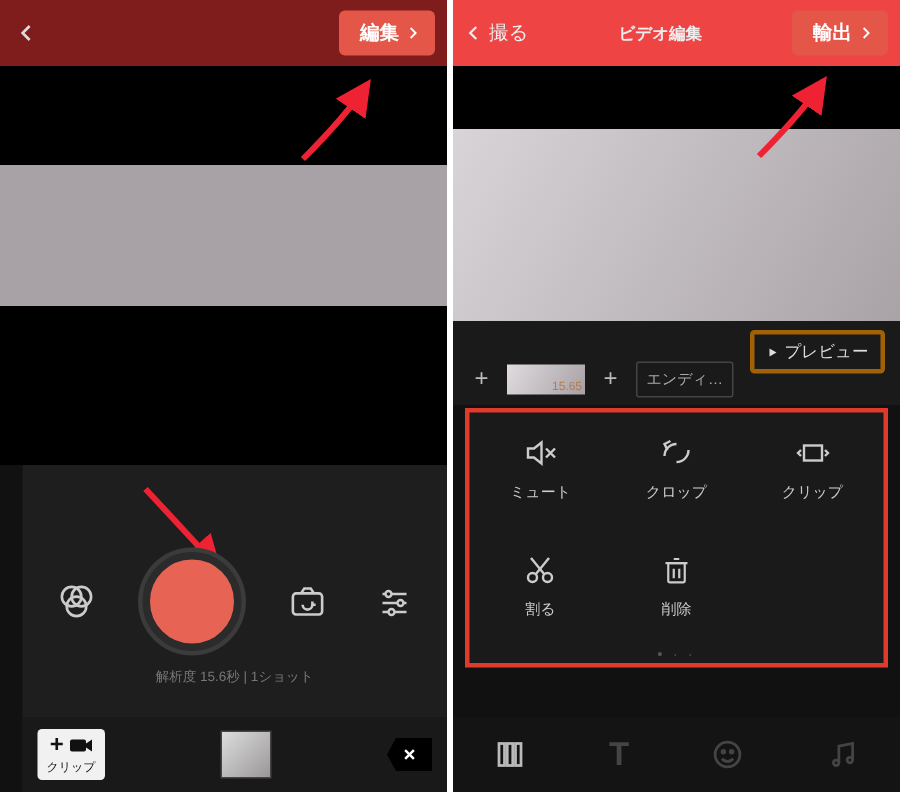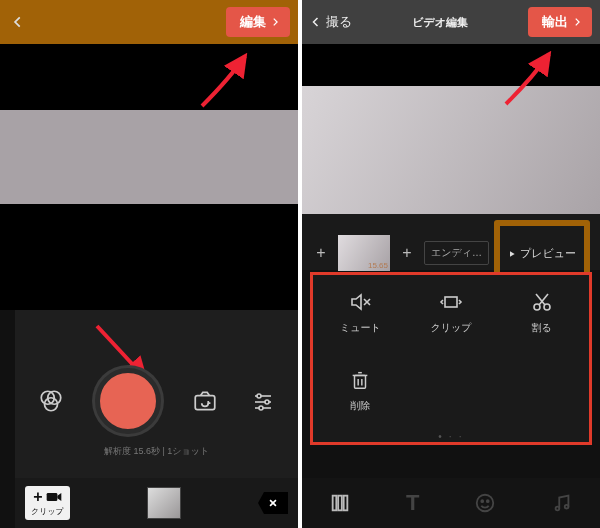--- a/index.html
+++ b/index.html
@@ -2,48 +2,48 @@
 <html><head>
 <meta charset="utf-8">
 <style>
   * { box-sizing: border-box; margin: 0; padding: 0; }
   body { background: #fff; width: 600px; height: 528px; font-family: -apple-system, "Hiragino Sans", sans-serif; overflow: hidden; }
   .wrap { display: flex; width: 600px; height: 528px; }
   .screen { width: 298px; height: 528px; background: #111; position: relative; color: #ccc; }
   .screen.left { margin-right: 4px; }
 
   
-  .l-top { height: 44px; background: #a16207; display: flex; align-items: center; justify-content: space-between; padding: 6px 8px; }
+  .l-top { height: 44px; background: #7f1d1d; display: flex; align-items: center; justify-content: space-between; padding: 6px 8px; }
   .back { width: 20px; height: 20px; display: flex; align-items: center; justify-content: center; }
   .pill-btn { background: #e45648; color: #fff; font-size: 13px; font-weight: 600; padding: 6px 10px 6px 14px; border-radius: 4px; display: flex; align-items: center; gap: 4px; }
   .l-black1 { height: 66px; background: #000; position: relative; }
   .l-gray { height: 94px; background: #a8a2a6; }
   .l-black2 { height: 106px; background: #000; }
   .l-lower { height: 218px; background: #1e1e1e; position: absolute; bottom: 0; left: 15px; right: 0; }
   .ctrl-row { position: absolute; bottom: 94px; left: 0; right: 0; display: flex; align-items: center; justify-content: center; gap: 30px; }
   .rec { width: 66px; height: 66px; border-radius: 50%; background: #e76454; border: 5px solid #2b2b2b; box-shadow: 0 0 0 3px #3b3b3b; }
   .ic { width: 28px; height: 28px; display: flex; align-items: center; justify-content: center; color: #d6d6d6; }
   .shot-line { position: absolute; bottom: 70px; left: 0; right: 0; text-align: center; font-size: 9px; color: #777; }
   .l-bottom { position: absolute; bottom: 0; left: 0; right: 0; height: 50px; background: #191919; display: flex; align-items: center; justify-content: space-between; padding: 0 10px; }
   .import-box { background: #f1f1f1; color: #111; border-radius: 3px; padding: 3px 6px; display: flex; flex-direction: column; align-items: center; gap: 1px; font-size: 8px; }
   .import-box .top { display: flex; align-items: center; gap: 3px; font-size: 14px; line-height: 1; font-weight: bold; }
   .thumb-sm { width: 34px; height: 32px; background: linear-gradient(135deg,#ddd,#9a9798); border: 1px solid #444; }
   .backspace { width: 30px; height: 22px; background: #000; color: #fff; display: flex; align-items: center; justify-content: center; border-radius: 3px 0 0 3px; clip-path: polygon(20% 0, 100% 0, 100% 100%, 20% 100%, 0 50%); font-size: 12px; }
 
   
-  .r-top { height: 44px; background: #404040; display: flex; align-items: center; justify-content: space-between; padding: 0 8px; }
+  .r-top { height: 44px; background: #ef4444; display: flex; align-items: center; justify-content: space-between; padding: 0 8px; }
   .r-back { display: flex; align-items: center; gap: 4px; font-size: 13px; color: #eee; }
   .r-title { font-size: 11px; color: #eee; font-weight: 600; }
   .r-black1 { height: 42px; background: #000; position: relative; }
   .r-gray { height: 128px; background: linear-gradient(120deg,#d8d4d7,#a9a3a7); }
   .r-mid { background: #1a1a1a; height: 56px; position: relative; }
-  .preview-btn { position: absolute; right: 10px; top: 6px; border: 6px solid #a16207; border-radius: 3px; font-size: 11px; color: #ddd; padding: 20px 8px; display: flex; align-items: center; gap: 4px; }
+  .preview-btn { position: absolute; right: 10px; top: 6px; border: 3px solid #a16207; border-radius: 3px; font-size: 11px; color: #ddd; padding: 4px 8px; display: flex; align-items: center; gap: 4px; }
   .clip-row { position: absolute; bottom: 0; left: 0; right: 0; height: 34px; display: flex; align-items: center; padding: 0 10px; gap: 8px; }
   .plus { width: 18px; height: 18px; color: #bbb; font-size: 16px; display:flex;align-items:center;justify-content:center; }
-  .clip-thumb { width: 52px; height: 36px; background: linear-gradient(120deg,#e0dcdf,#a7a1a5); position: relative; }
+  .clip-thumb { width: 52px; height: 20px; background: linear-gradient(120deg,#e0dcdf,#a7a1a5); position: relative; }
   .clip-thumb .dur { position: absolute; right: 2px; bottom: 1px; font-size: 8px; color: #b37b53; }
   .ending-chip { border: 1px solid #444; font-size: 10px; color: #aaa; padding: 4px 6px; border-radius: 2px; }
 
   .tool-grid-wrap { position: absolute; top: 272px; left: 8px; right: 8px; border: 3px solid #e03a2a; padding: 0 4px; background: #1a1a1a; }
   .tool-grid { display: grid; grid-template-columns: repeat(3,1fr); gap: 4px 4px; }
   .tool { display: flex; flex-direction: column; align-items: center; justify-content: center; gap: 6px; height: 74px; color: #ccc; font-size: 10px; }
   .tool .ico { width: 26px; height: 26px; display:flex;align-items:center;justify-content:center; }
   .dots { text-align: center; color: #555; font-size: 10px; margin-top: 4px; letter-spacing: 2px; }
 
   .r-bottom { position: absolute; bottom: 0; left: 0; right: 0; height: 50px; background: #141414; display: flex; align-items: center; justify-content: space-around; color: #555; font-size: 20px; }
@@ -204,20 +204,30 @@
                 <path d="M4 9h4l5-4v14l-5-4H4z"></path>
                 <line x1="16" y1="9" x2="22" y2="15"></line>
                 <line x1="22" y1="9" x2="16" y2="15"></line>
               </svg>
           </div>
           <span>ミュート</span>
         </div>
         <div class="tool">
           <div class="ico">
             <svg width="24" height="24" viewBox="0 0 24 24" fill="none" stroke="#ccc" stroke-width="1.6">
+                <path d="M4 14a8 8 0 0 1 8-8"></path>
+                <polyline points="8 4 4 6 6 10"></polyline>
+                <path d="M20 10a8 8 0 0 1-8 8"></path>
+              </svg>
+          </div>
+          <span>クロップ</span>
+        </div>
+        <div class="tool">
+          <div class="ico">
+            <svg width="24" height="24" viewBox="0 0 24 24" fill="none" stroke="#ccc" stroke-width="1.6">
                 <rect x="6" y="7" width="12" height="10"></rect>
                 <polyline points="4 10 2 12 4 14"></polyline>
                 <polyline points="20 10 22 12 20 14"></polyline>
               </svg>
           </div>
           <span>クリップ</span>
         </div>
         <div class="tool">
           <div class="ico">
             <svg width="24" height="24" viewBox="0 0 24 24" fill="none" stroke="#ccc" stroke-width="1.6">

